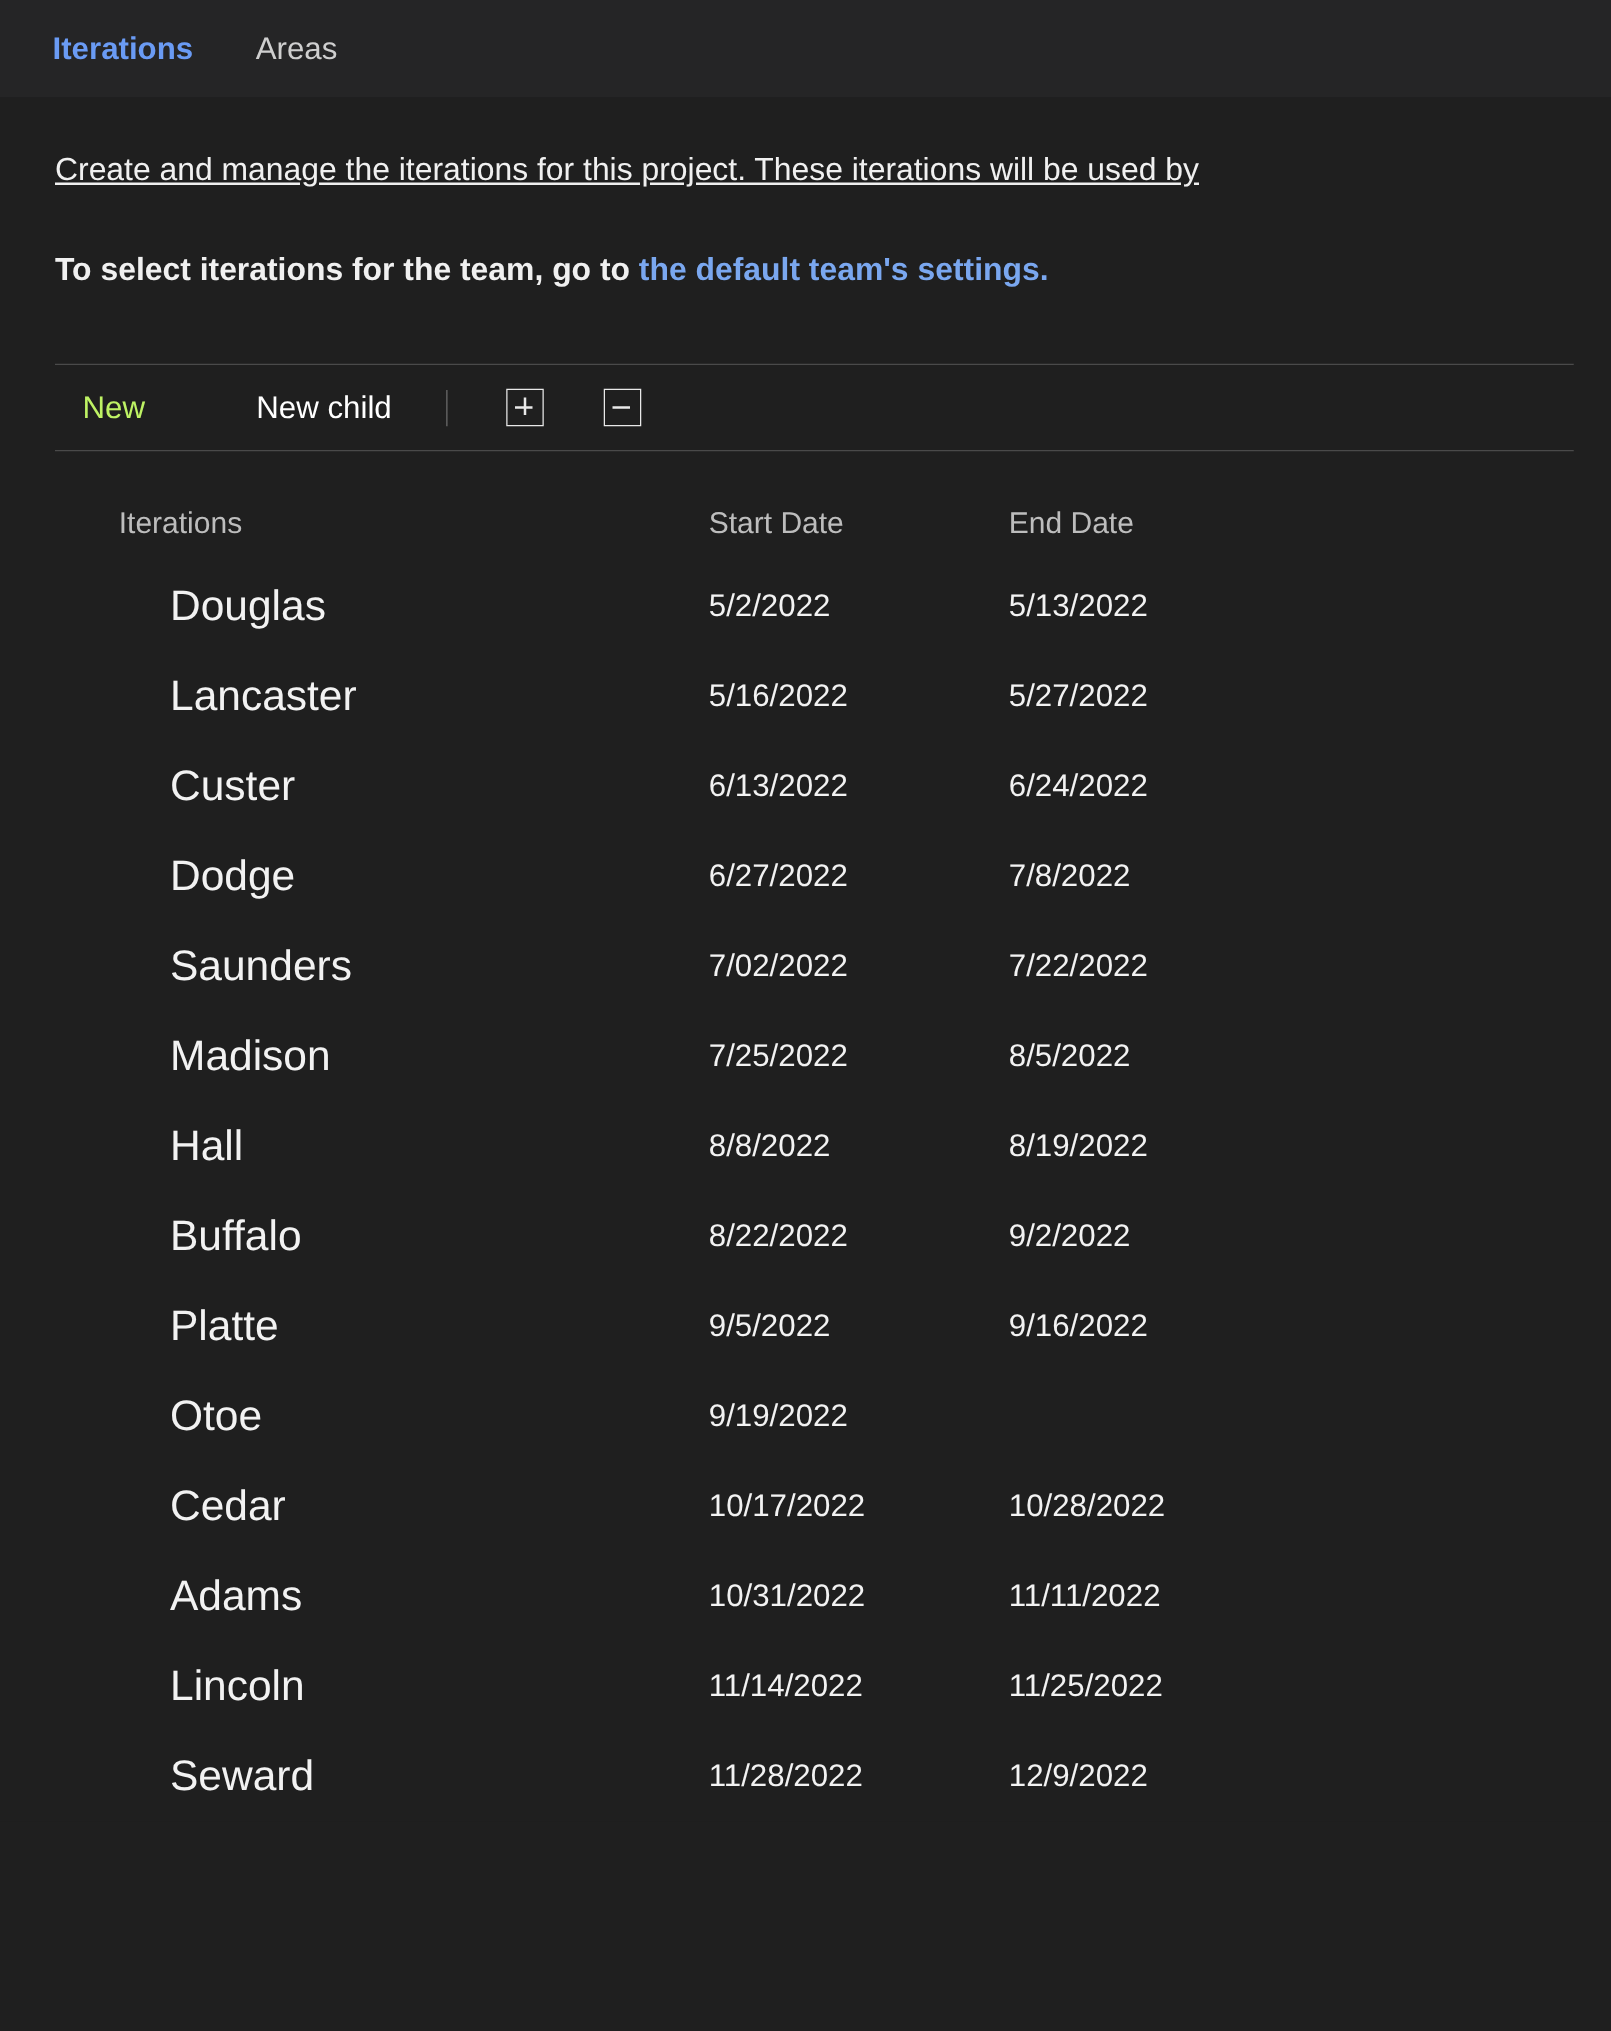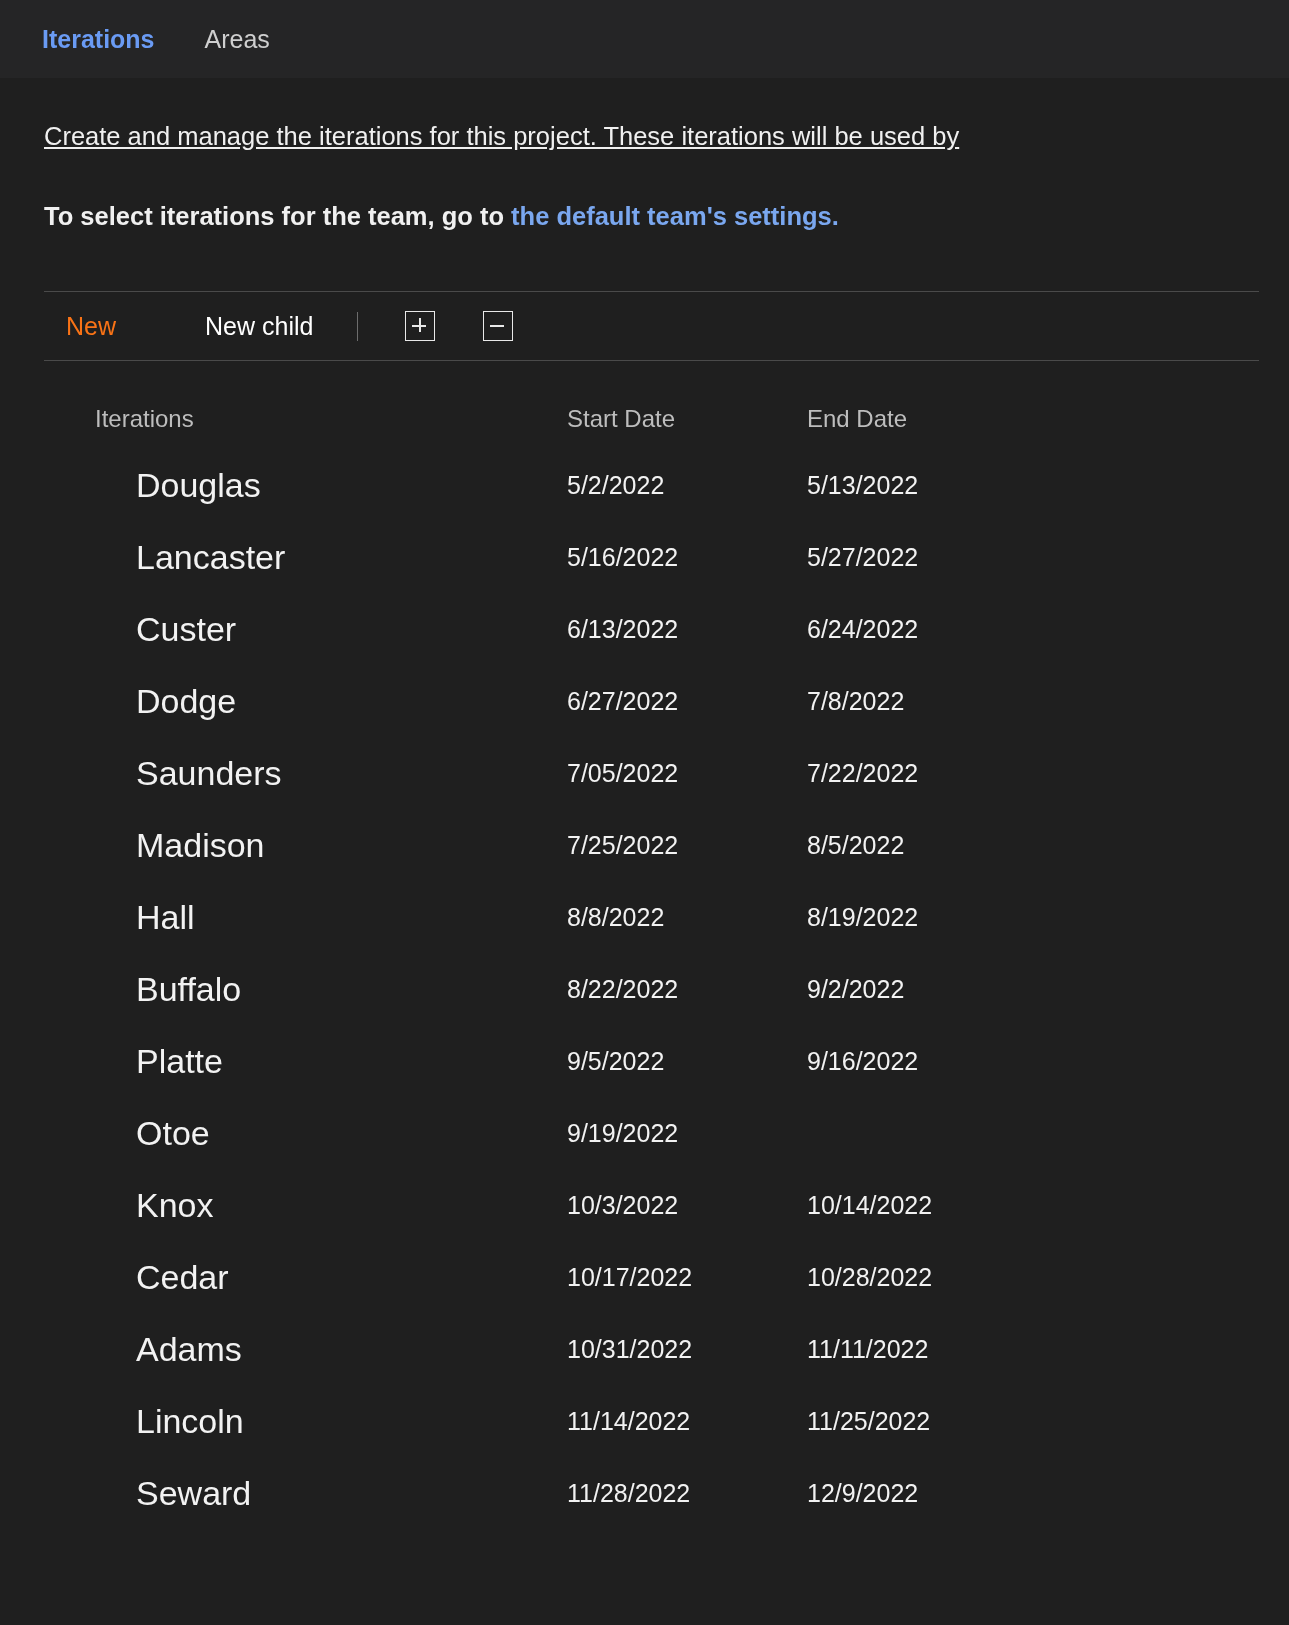--- a/index.html
+++ b/index.html
@@ -76,21 +76,21 @@
     box-sizing: border-box;
   }
   .tb-item {
     font-size: 25px;
     color: #ffffff;
     cursor: pointer;
     line-height: 1;
     white-space: nowrap;
   }
   .tb-item.disabled {
-    color: #f97316;
+    color: #bef264;
     cursor: default;
   }
   .tb-gap-1 { width: 89px; }
   .tb-gap-2 { width: 44px; }
   .tb-gap-3 { width: 47px; }
   .tb-gap-4 { width: 48px; }
 
   .tb-sep {
     width: 1px;
     height: 29px;
@@ -223,21 +223,21 @@
           <div class="col-start">6/13/2022</div>
           <div class="col-end">6/24/2022</div>
         </div>
         <div class="row data-row">
           <div class="col-name">Dodge</div>
           <div class="col-start">6/27/2022</div>
           <div class="col-end">7/8/2022</div>
         </div>
         <div class="row data-row">
           <div class="col-name">Saunders</div>
-          <div class="col-start">7/05/2022</div>
+          <div class="col-start">7/02/2022</div>
           <div class="col-end">7/22/2022</div>
         </div>
         <div class="row data-row">
           <div class="col-name">Madison</div>
           <div class="col-start">7/25/2022</div>
           <div class="col-end">8/5/2022</div>
         </div>
         <div class="row data-row">
           <div class="col-name">Hall</div>
           <div class="col-start">8/8/2022</div>
@@ -251,25 +251,20 @@
         <div class="row data-row">
           <div class="col-name">Platte</div>
           <div class="col-start">9/5/2022</div>
           <div class="col-end">9/16/2022</div>
         </div>
         <div class="row data-row">
           <div class="col-name">Otoe</div>
           <div class="col-start">9/19/2022</div>
         </div>
         <div class="row data-row">
-          <div class="col-name">Knox</div>
-          <div class="col-start">10/3/2022</div>
-          <div class="col-end">10/14/2022</div>
-        </div>
-        <div class="row data-row">
           <div class="col-name">Cedar</div>
           <div class="col-start">10/17/2022</div>
           <div class="col-end">10/28/2022</div>
         </div>
         <div class="row data-row">
           <div class="col-name">Adams</div>
           <div class="col-start">10/31/2022</div>
           <div class="col-end">11/11/2022</div>
         </div>
         <div class="row data-row">

